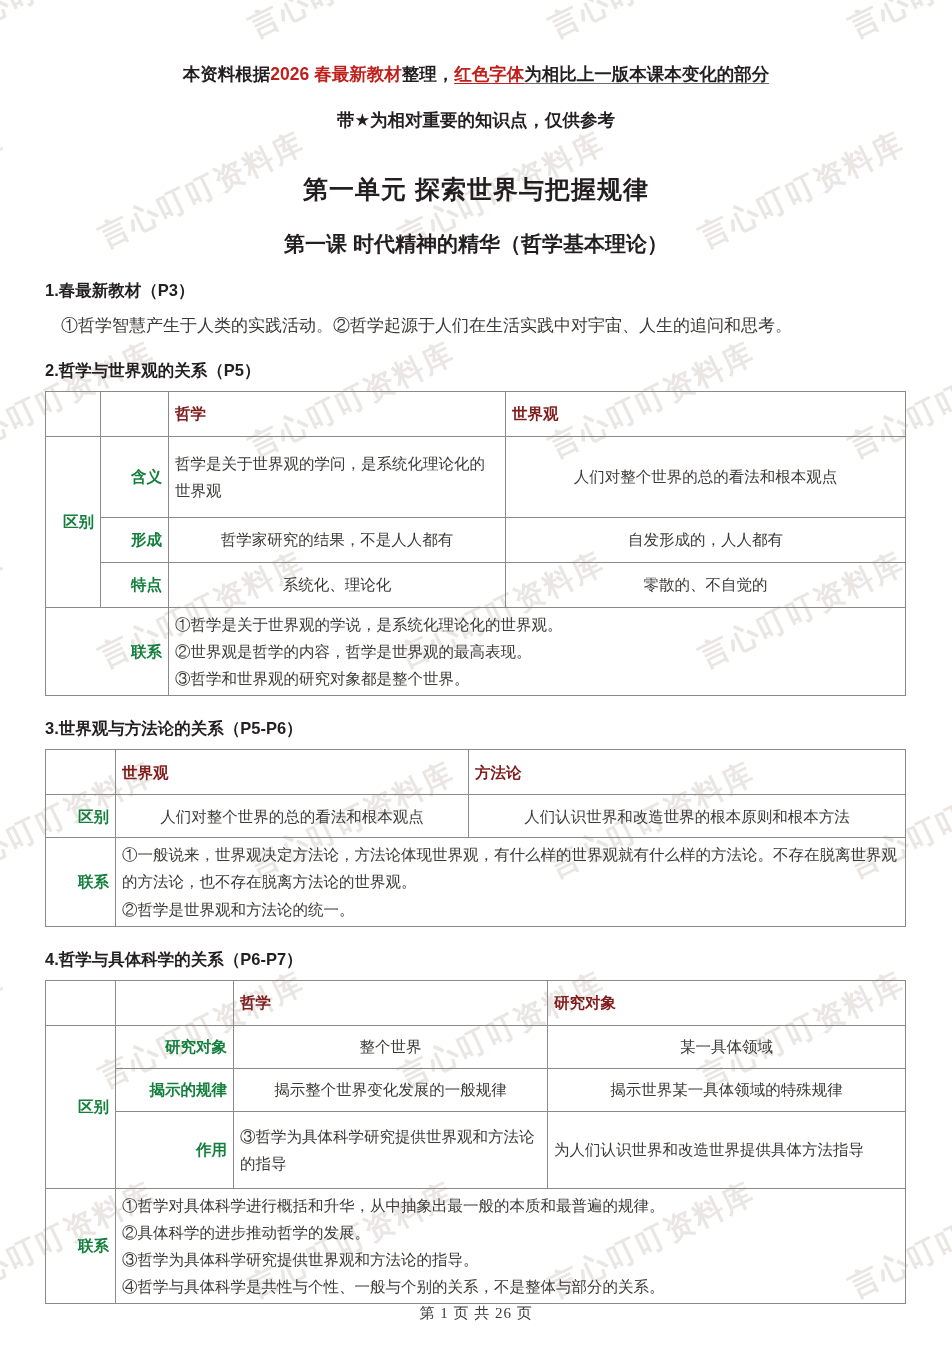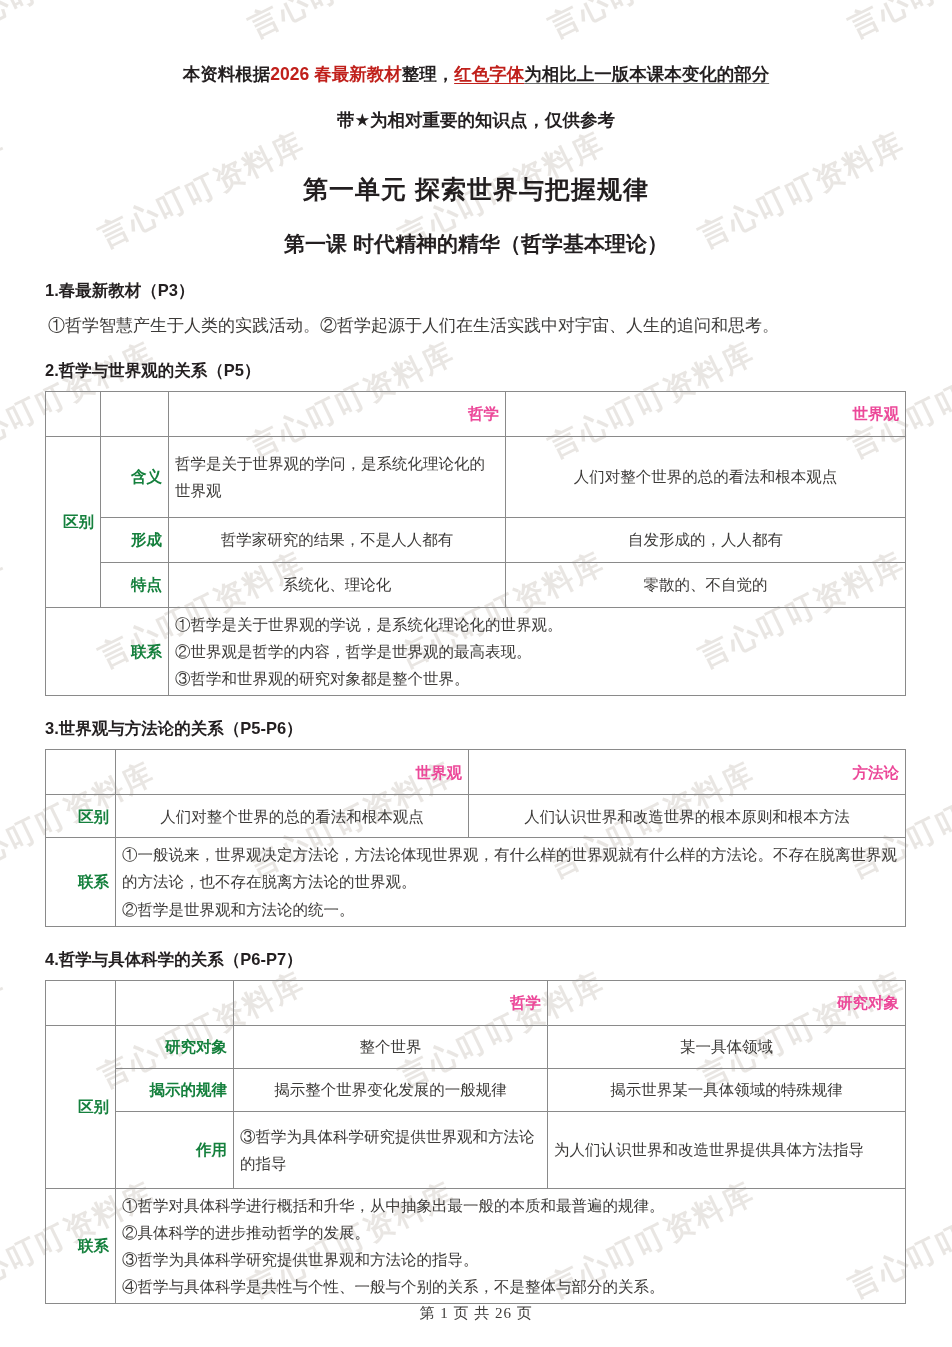--- a/index.html
+++ b/index.html
@@ -66,21 +66,21 @@
     font-family:"Liberation Sans","DejaVu Sans",sans-serif;
     font-weight:700;
     font-size:16.5px;
     margin:22px 0 0 0;
     color:#231f20;
   }
   h3.sec .pg{font-weight:700;}
   p.body{
     font-family:"Liberation Serif","DejaVu Serif",serif;
     font-size:17px;
-    margin:13px 0 0 3px;
+    margin:13px 0 0 16px;
     line-height:1.35;
     color:#3c3a38;
   }
 
   
   table.kb{
     border-collapse:collapse;
     width:860px;
     margin-top:9px;
     table-layout:fixed;
@@ -88,26 +88,26 @@
   }
   table.kb td{
     border:1px solid #8a8a8a;
     font-family:"Liberation Serif","DejaVu Serif",serif;
     font-size:15.5px;
     line-height:1.75;
     padding:3px 6px;
     vertical-align:middle;
   }
   td.hd{
-    text-align:right;
+    text-align:left;
     font-family:"Liberation Sans","DejaVu Sans",sans-serif;
     font-weight:700;
     font-size:16px;
     height:38px;
-    color:#ec4899;
+    color:#7f1d1d;
   }
   td.rowlab{
     text-align:right;
     font-family:"Liberation Sans","DejaVu Sans",sans-serif;
     font-weight:700;
     font-size:16px;
     color:#15803d;
   }
   td.ctr{text-align:center;}
   td.lft{text-align:left;}

